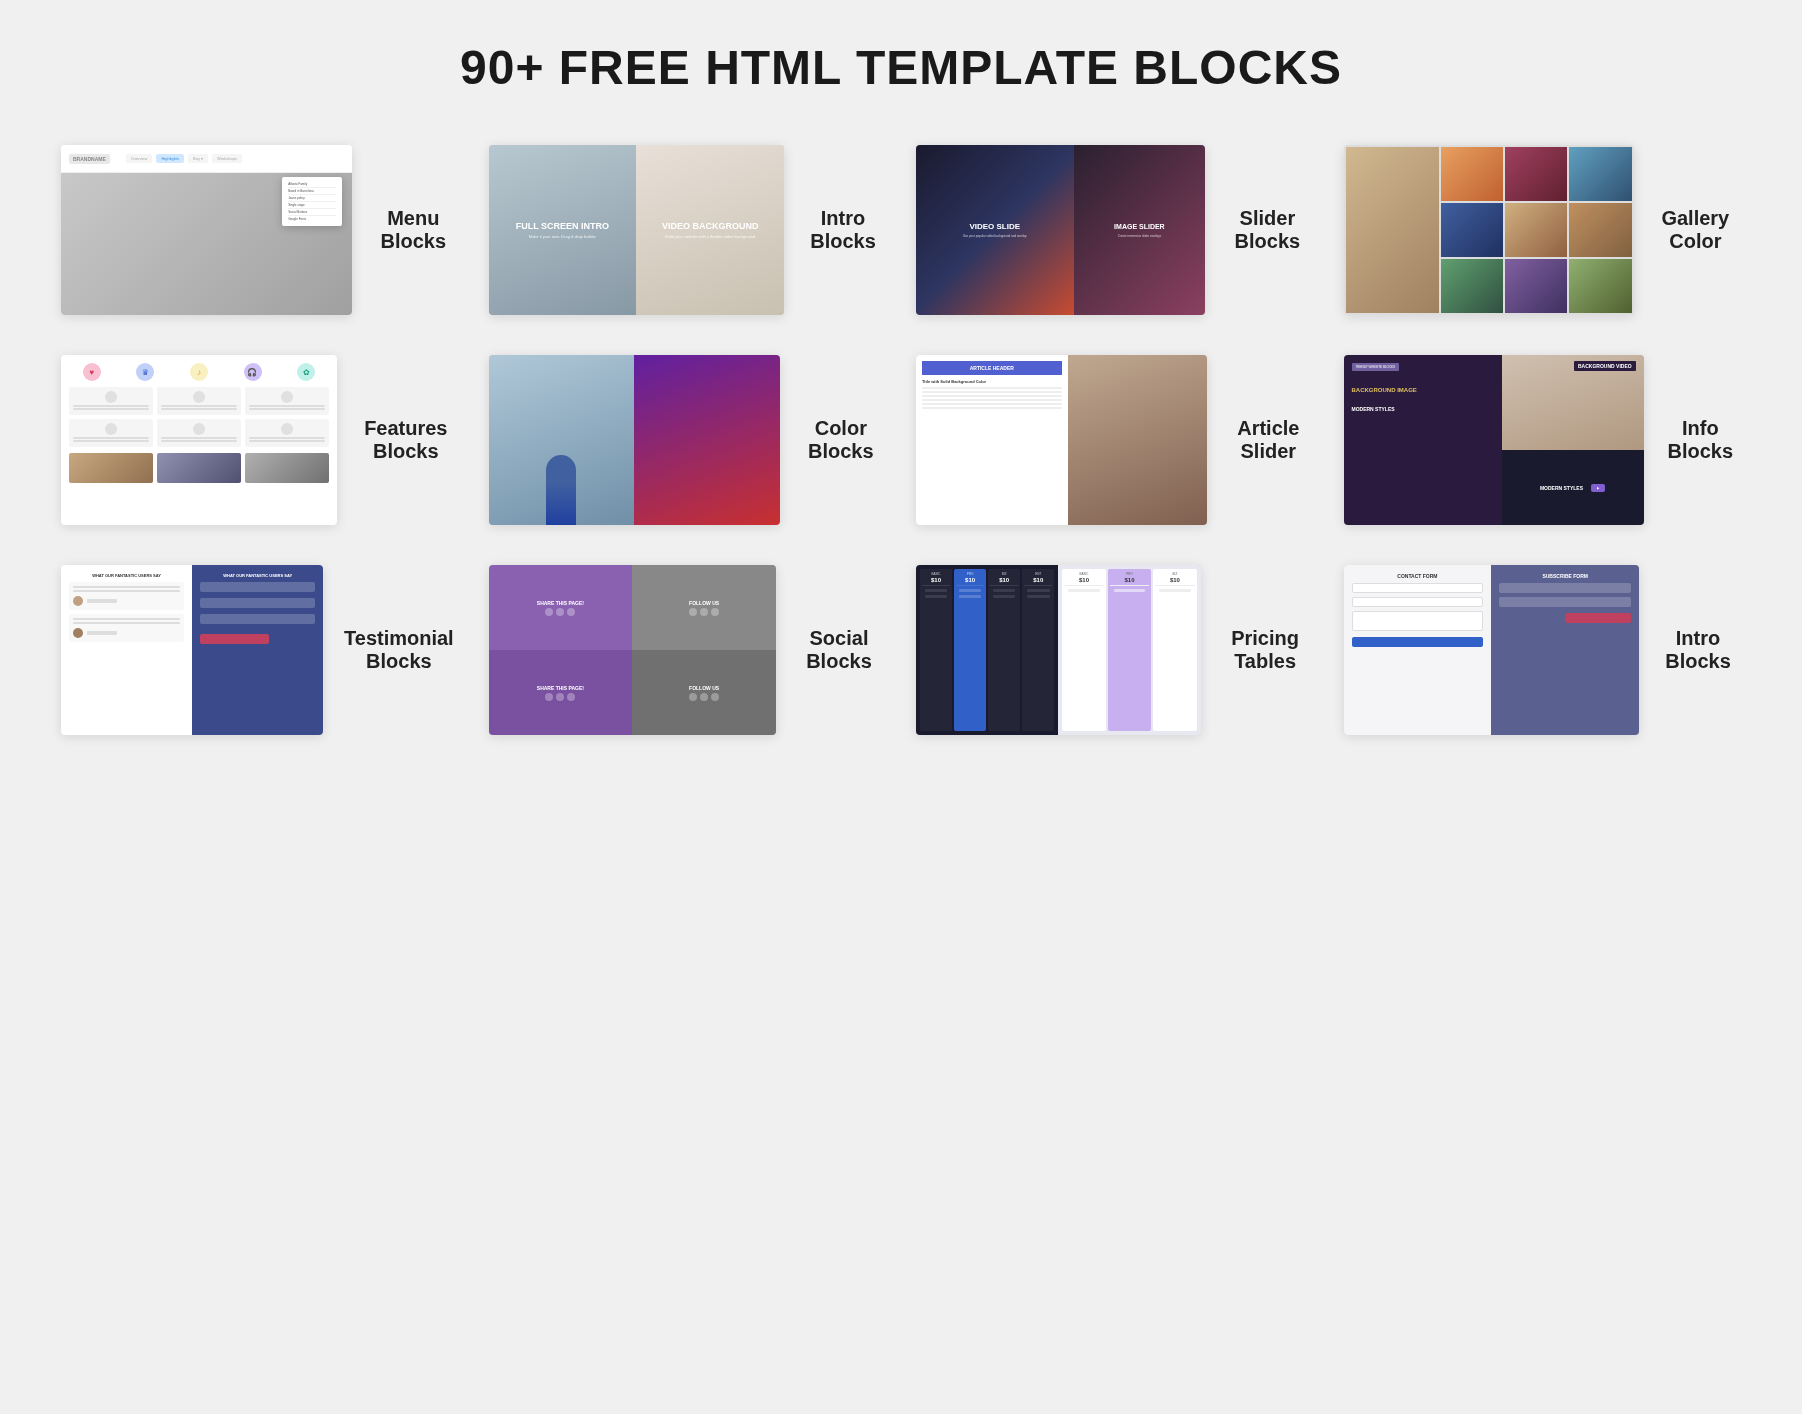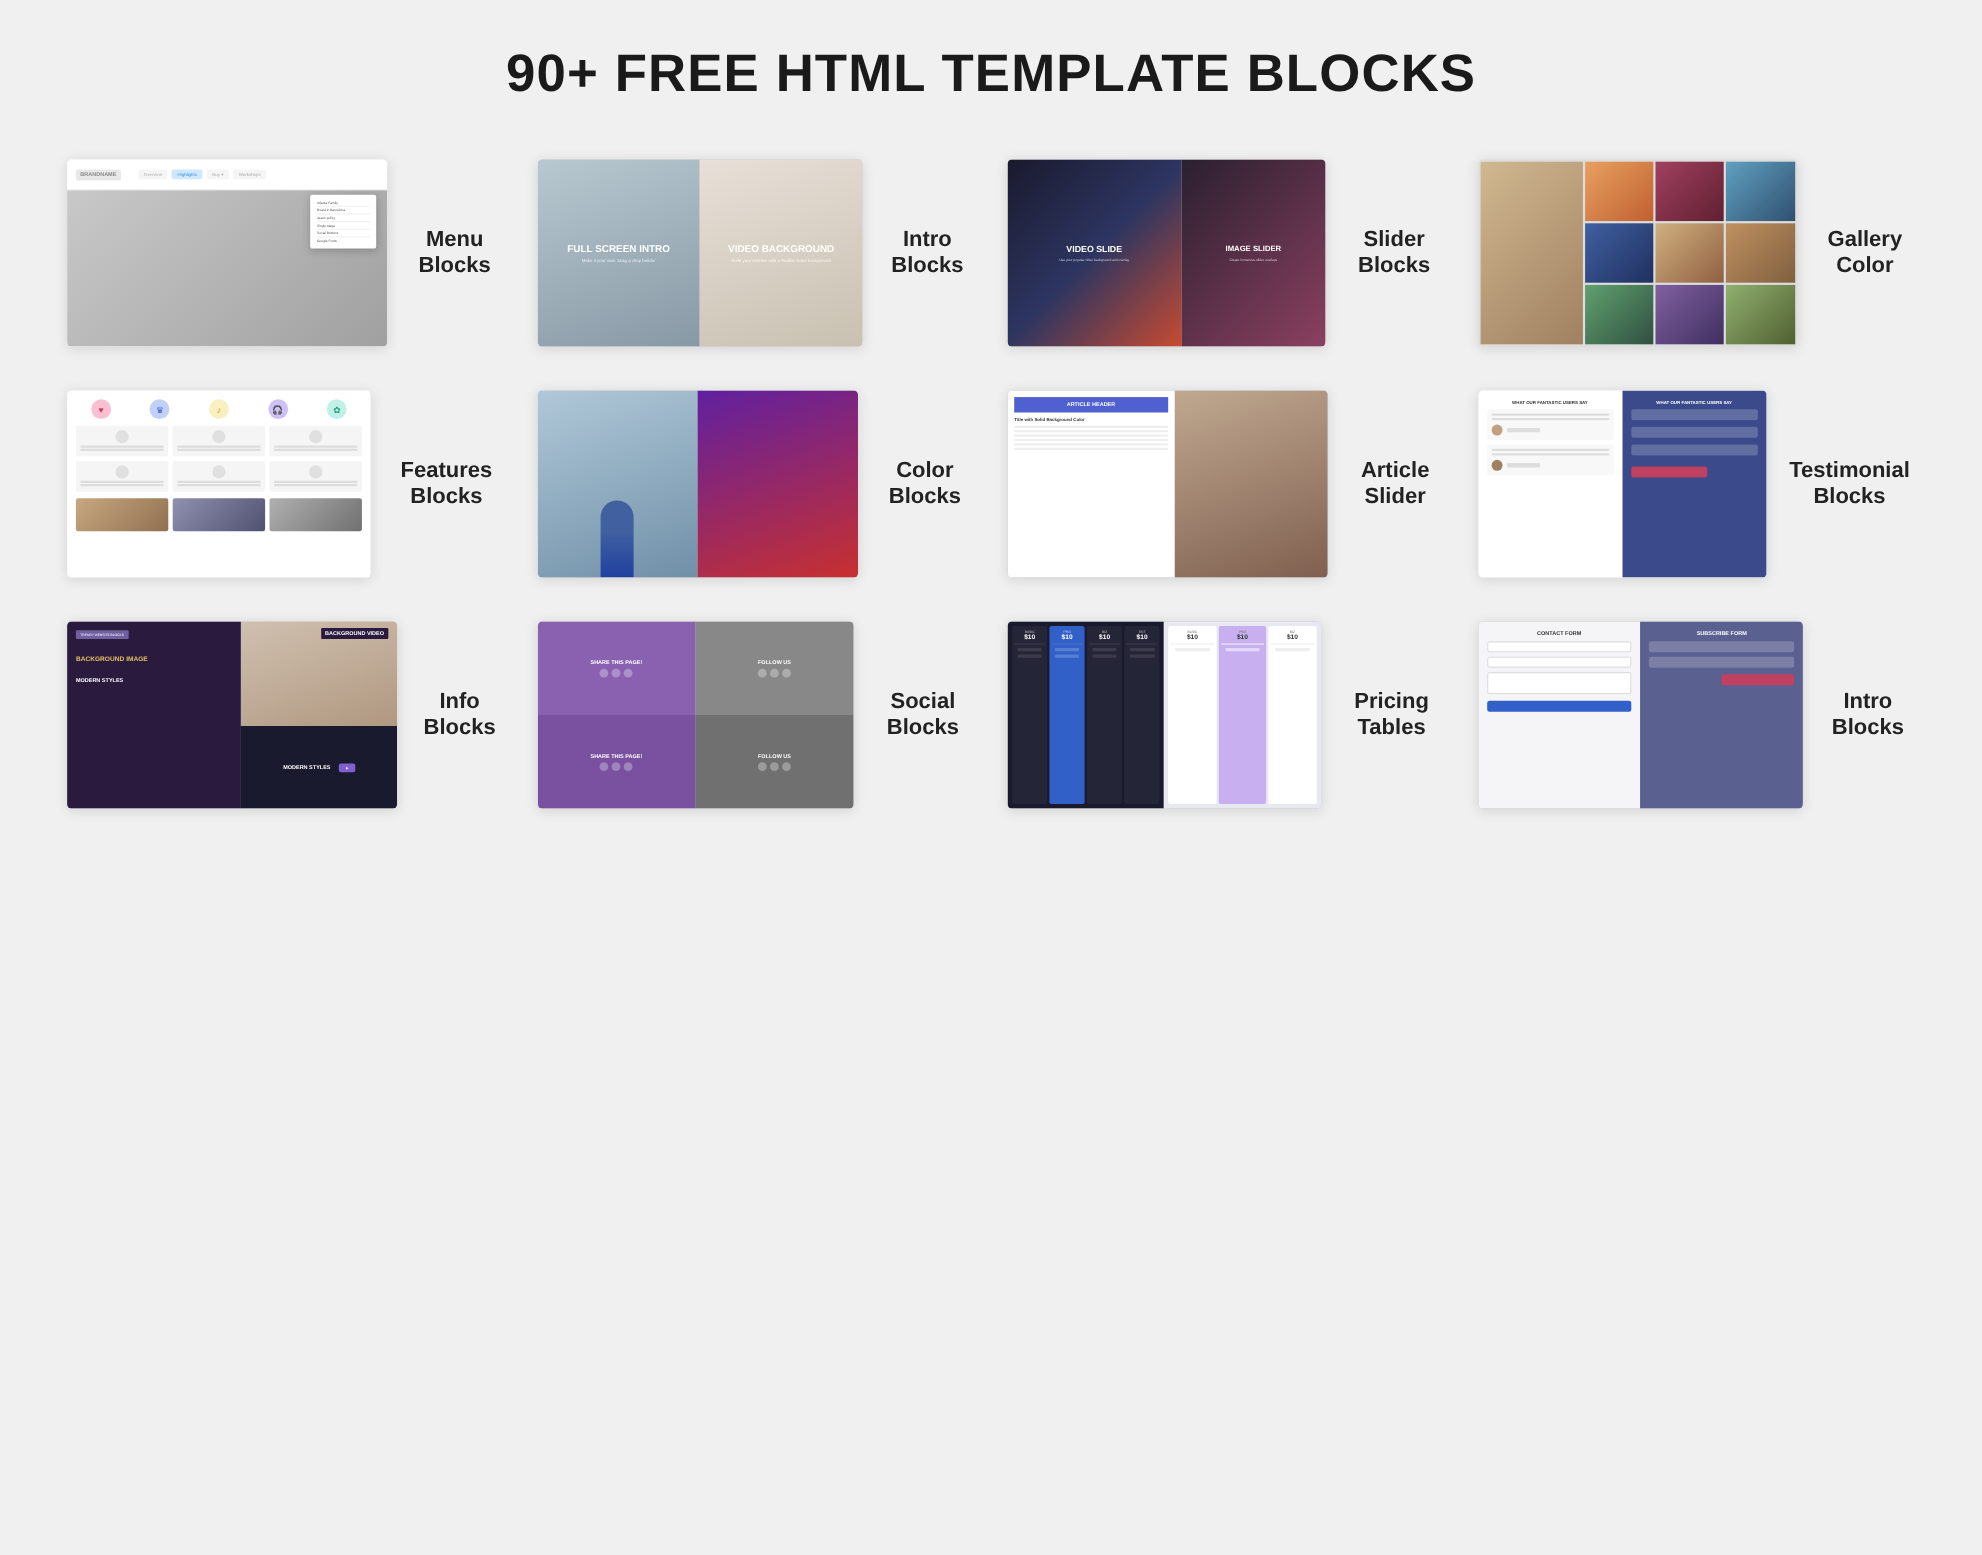--- a/index.html
+++ b/index.html
@@ -670,20 +670,43 @@
         <div class="art-line"></div>
         <div class="art-line"></div>
         <div class="art-line"></div>
       </div>
       <div class="art-right"></div>
     </div>
     <span class="block-label">Article Slider</span>
   </div>
 
   <div class="block-item">
+    <div class="preview prev-info">
+      <div class="info-left">
+        <div class="info-tag">TRENDY WEBSITE BLOCKS</div>
+        <div style="height:8px;"></div>
+        <div class="info-title2">BACKGROUND IMAGE</div>
+        <div style="height:4px;"></div>
+        <div class="info-title" style="font-size:5px;">MODERN STYLES</div>
+        <div style="flex:1;"></div>
+      </div>
+      <div class="info-right">
+        <div class="ir-top">
+          <div style="position:absolute;top:6px;right:8px;font-size:5px;font-weight:bold;color:#fff;background:#2a1a3e;padding:2px 4px;border-radius:1px;">BACKGROUND VIDEO</div>
+        </div>
+        <div class="ir-bottom">
+          <span class="ib-text">MODERN STYLES</span>
+          <span class="ib-btn">▶</span>
+        </div>
+      </div>
+    </div>
+    <span class="block-label">Info Blocks</span>
+  </div>
+
+  <div class="block-item">
     <div class="preview prev-testimonial">
       <div class="test-left">
         <div class="test-title">WHAT OUR FANTASTIC USERS SAY</div>
         <div class="test-card">
           <div class="tc-line"></div>
           <div class="tc-line"></div>
           <div class="tc-avatar-row">
             <div class="tc-avatar"></div>
             <div style="height:4px;width:30px;background:#ddd;border-radius:1px;"></div>
           </div>
@@ -702,43 +725,20 @@
         <div class="tr-input"></div>
         <div class="tr-input"></div>
         <div class="tr-input"></div>
         <div class="tr-btn"></div>
       </div>
     </div>
     <span class="block-label">Testimonial Blocks</span>
   </div>
 
   <div class="block-item">
-    <div class="preview prev-info">
-      <div class="info-left">
-        <div class="info-tag">TRENDY WEBSITE BLOCKS</div>
-        <div style="height:8px;"></div>
-        <div class="info-title2">BACKGROUND IMAGE</div>
-        <div style="height:4px;"></div>
-        <div class="info-title" style="font-size:5px;">MODERN STYLES</div>
-        <div style="flex:1;"></div>
-      </div>
-      <div class="info-right">
-        <div class="ir-top">
-          <div style="position:absolute;top:6px;right:8px;font-size:5px;font-weight:bold;color:#fff;background:#2a1a3e;padding:2px 4px;border-radius:1px;">BACKGROUND VIDEO</div>
-        </div>
-        <div class="ir-bottom">
-          <span class="ib-text">MODERN STYLES</span>
-          <span class="ib-btn">▶</span>
-        </div>
-      </div>
-    </div>
-    <span class="block-label">Info Blocks</span>
-  </div>
-
-  <div class="block-item">
     <div class="preview prev-social">
       <div class="social-top">
         <div class="soc-share">
           <div class="ss-text">SHARE THIS PAGE!</div>
           <div class="ss-icons">
             <div class="ss-icon"></div>
             <div class="ss-icon"></div>
             <div class="ss-icon"></div>
           </div>
         </div>

